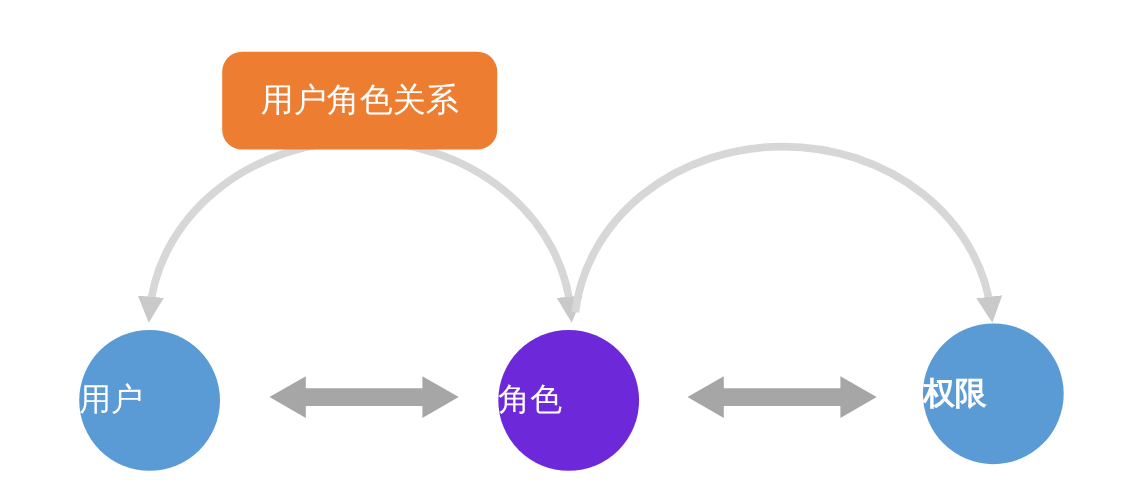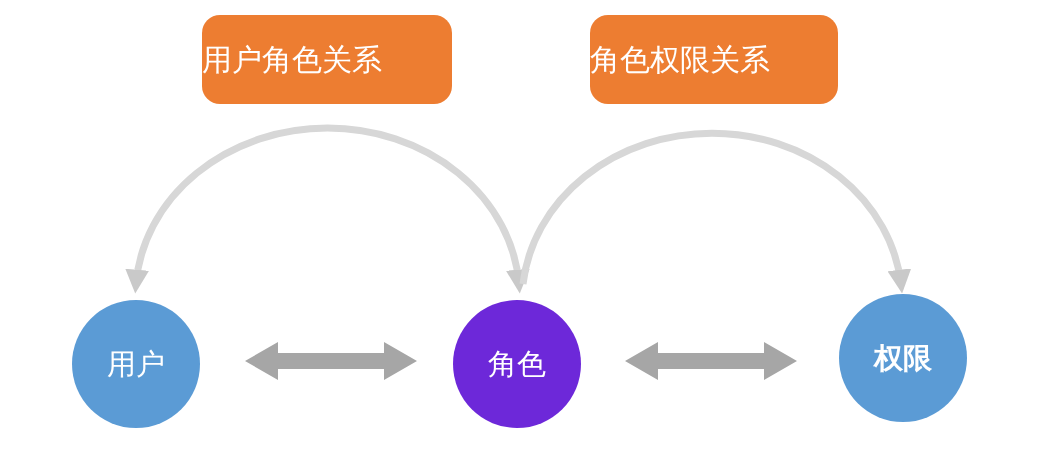--- a/index.html
+++ b/index.html
@@ -19,35 +19,36 @@
   .arc {
     fill: none;
     stroke-width: 7;
     stroke-linecap: butt;
   }
   .relation-box {
     position: absolute;
     border-radius: 18px;
     display: flex;
     align-items: center;
+    justify-content: center;
     color: #ffffff;
     font-size: 30px;
     line-height: 1;
     white-space: nowrap;
+    margin-top: 32px;
   }
   .box-user-role { left: 202px; top: 15px; width: 250px; height: 89px; }
   .box-role-permission { left: 590px; top: 15px; width: 248px; height: 89px; }
   .node {
     position: absolute;
     width: 128px;
     height: 128px;
     border-radius: 50%;
     display: flex;
     align-items: center;
-    justify-content: center;
     color: #ffffff;
     font-size: 29px;
     line-height: 1;
     white-space: nowrap;
   }
   .node-user { left: 72px; top: 300px; }
   .node-role { left: 453px; top: 300px; }
   .node-permission { left: 839px; top: 294px; font-weight: bold; }
 </style>
 </head>
@@ -68,23 +69,20 @@
 
     <polygon points="245,361 278,342 278,353 384,353 384,342 417,361 384,380 384,369 278,369 278,380" fill="#A6A6A6"></polygon>
 
     <polygon points="625,361 658,342 658,353 764,353 764,342 797,361 764,380 764,369 658,369 658,380" fill="#A6A6A6"></polygon>
   </svg>
 
   <div class="relation-box box-user-role" style="background-color: rgb(237, 125, 49);">
     <span>用户角色关系</span>
   </div>
 
-  <div class="relation-box box-role-permission" style="background-color: rgb(237, 125, 49);">
-    <span>角色权限关系</span>
-  </div>
 
   <div class="node node-user" style="background-color: rgb(91, 155, 213);">
     <span>用户</span>
   </div>
 
   <div class="node node-role" style="background-color: #6d28d9;">
     <span>角色</span>
   </div>
 
   <div class="node node-permission" style="background-color: rgb(91, 155, 213);">

